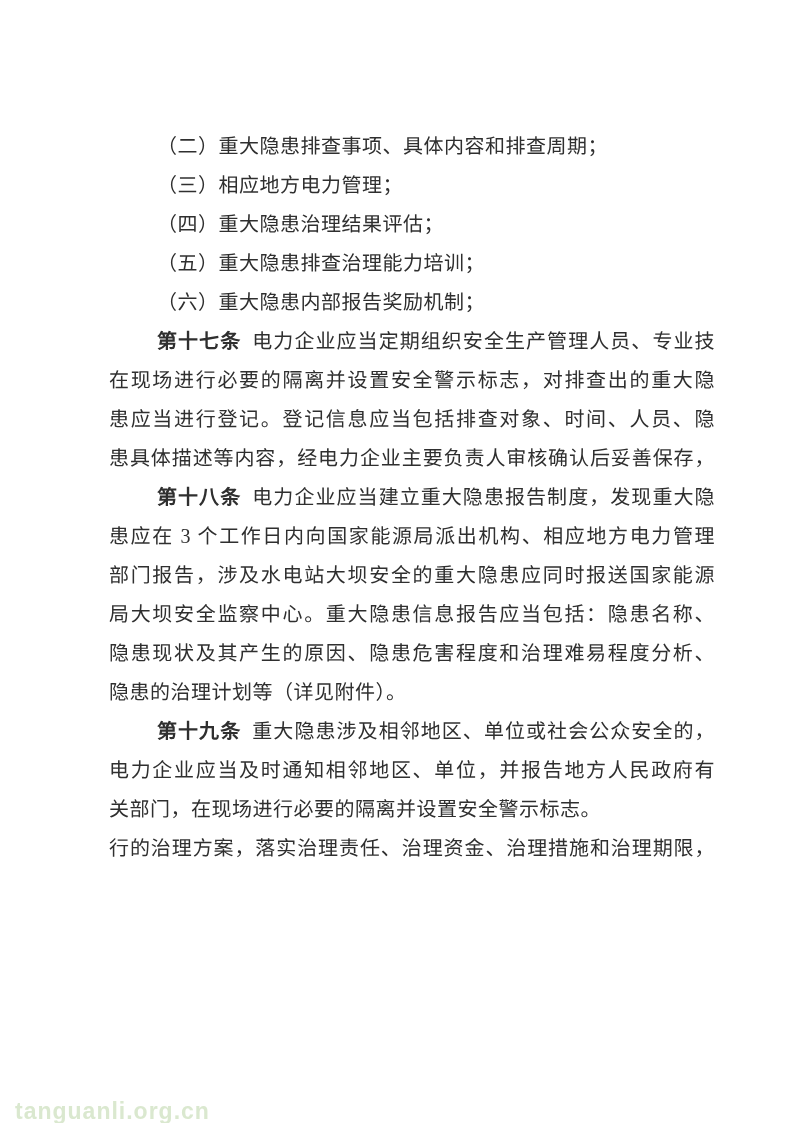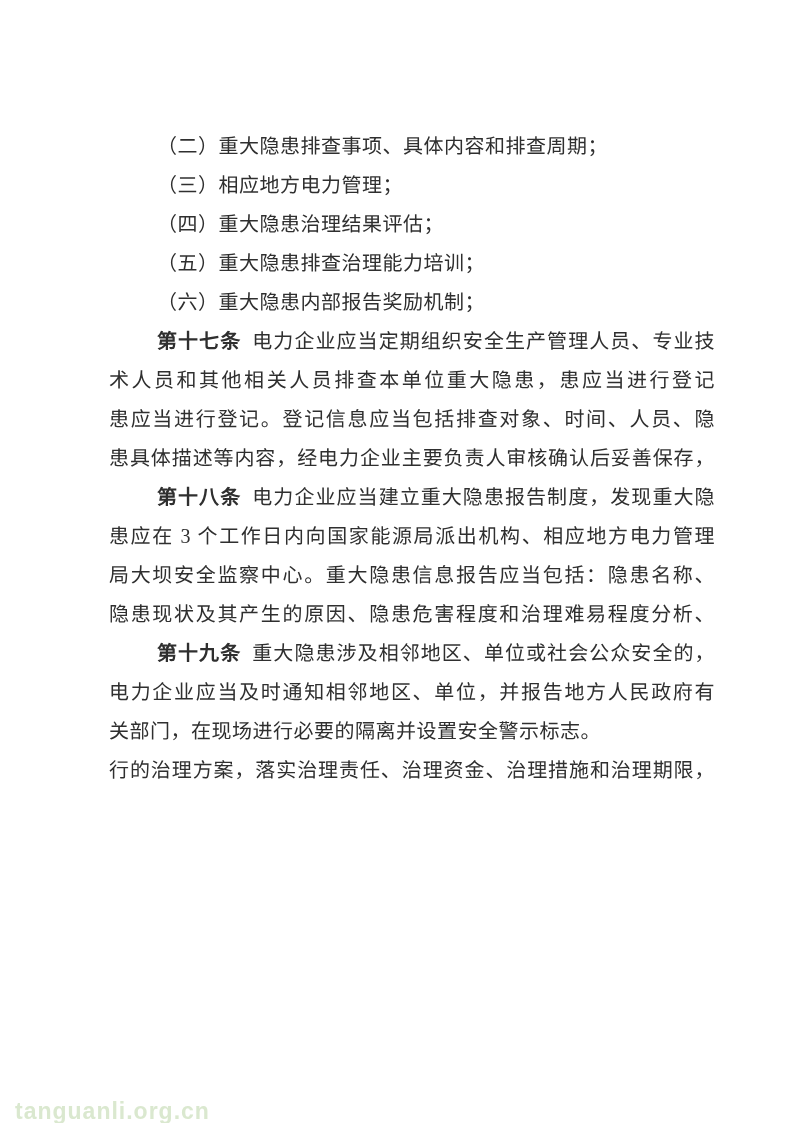--- a/index.html
+++ b/index.html
@@ -65,28 +65,30 @@
 <div class="page">
   <div class="content">
 
     <div class="line indent">（二）重大隐患排查事项、具体内容和排查周期；</div>
     <div class="line indent">（三）相应地方电力管理；</div>
     <div class="line indent">（四）重大隐患治理结果评估；</div>
     <div class="line indent">（五）重大隐患排查治理能力培训；</div>
     <div class="line indent">（六）重大隐患内部报告奖励机制；</div>
 
     <div class="line just indent"><span class="bold">第十七条</span><span> 电力企业应当定期组织安全生产管理人员、专业技</span></div>
-    <div class="line just">术人员和其他相关人员排查本单位重大隐患，患应当进行登记</div>
+    <div class="line just">在现场进行必要的隔离并设置安全警示标志，对排查出的重大隐</div>
     <div class="line just">患应当进行登记。登记信息应当包括排查对象、时间、人员、隐</div>
     <div class="line just">患具体描述等内容，经电力企业主要负责人审核确认后妥善保存，</div>
 
     <div class="line just indent"><span class="bold">第十八条</span><span> 电力企业应当建立重大隐患报告制度，发现重大隐</span></div>
     <div class="line just">患应在 3 个工作日内向国家能源局派出机构、相应地方电力管理</div>
+    <div class="line just">部门报告，涉及水电站大坝安全的重大隐患应同时报送国家能源</div>
     <div class="line just">局大坝安全监察中心。重大隐患信息报告应当包括：隐患名称、</div>
     <div class="line just">隐患现状及其产生的原因、隐患危害程度和治理难易程度分析、</div>
+    <div class="line">隐患的治理计划等（详见附件）。</div>
 
     <div class="line just indent"><span class="bold">第十九条</span><span> 重大隐患涉及相邻地区、单位或社会公众安全的，</span></div>
     <div class="line just">电力企业应当及时通知相邻地区、单位，并报告地方人民政府有</div>
     <div class="line">关部门，在现场进行必要的隔离并设置安全警示标志。</div>
 
     <div class="line just">行的治理方案，落实治理责任、治理资金、治理措施和治理期限，</div>
 
   </div>
 
   <div class="watermark">tanguanli.org.cn</div>

